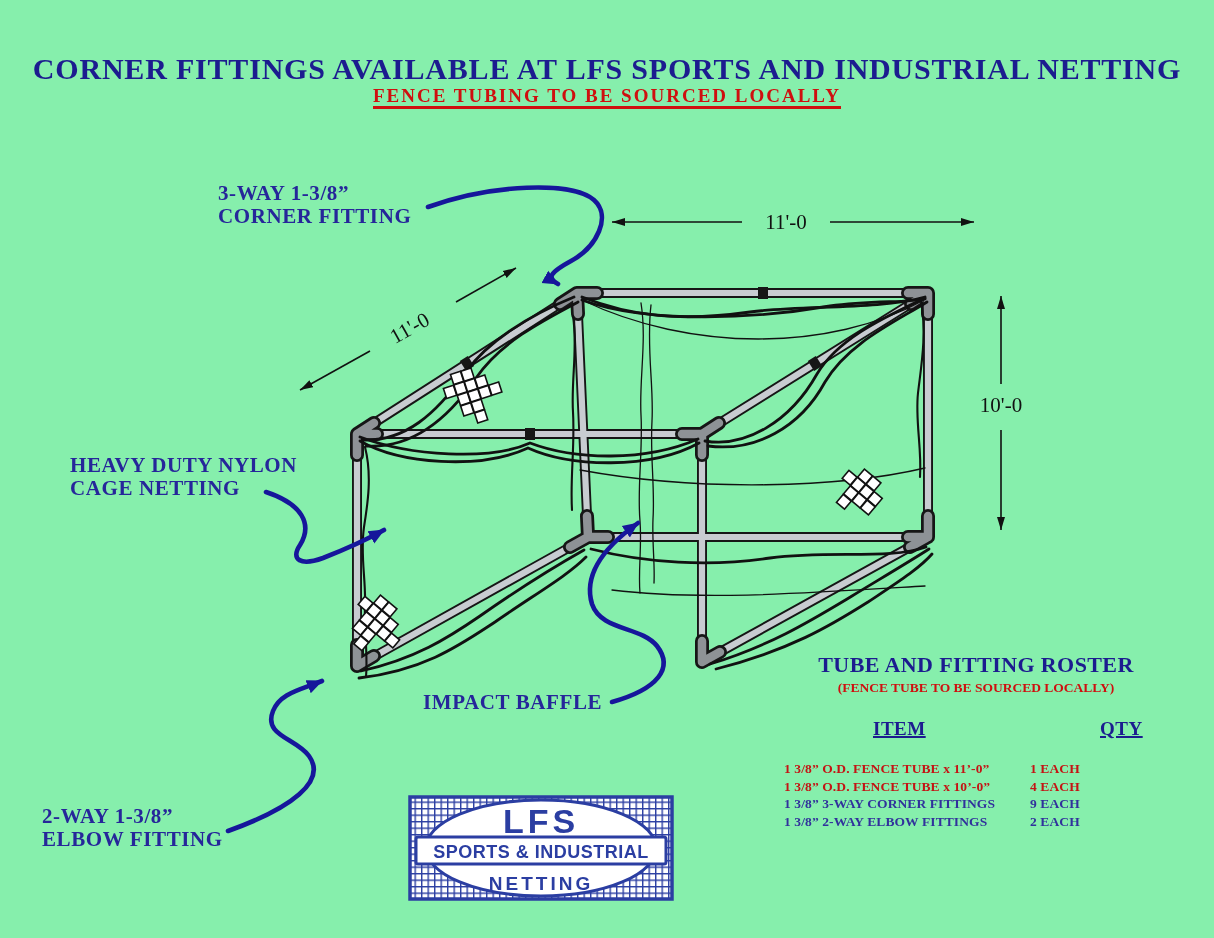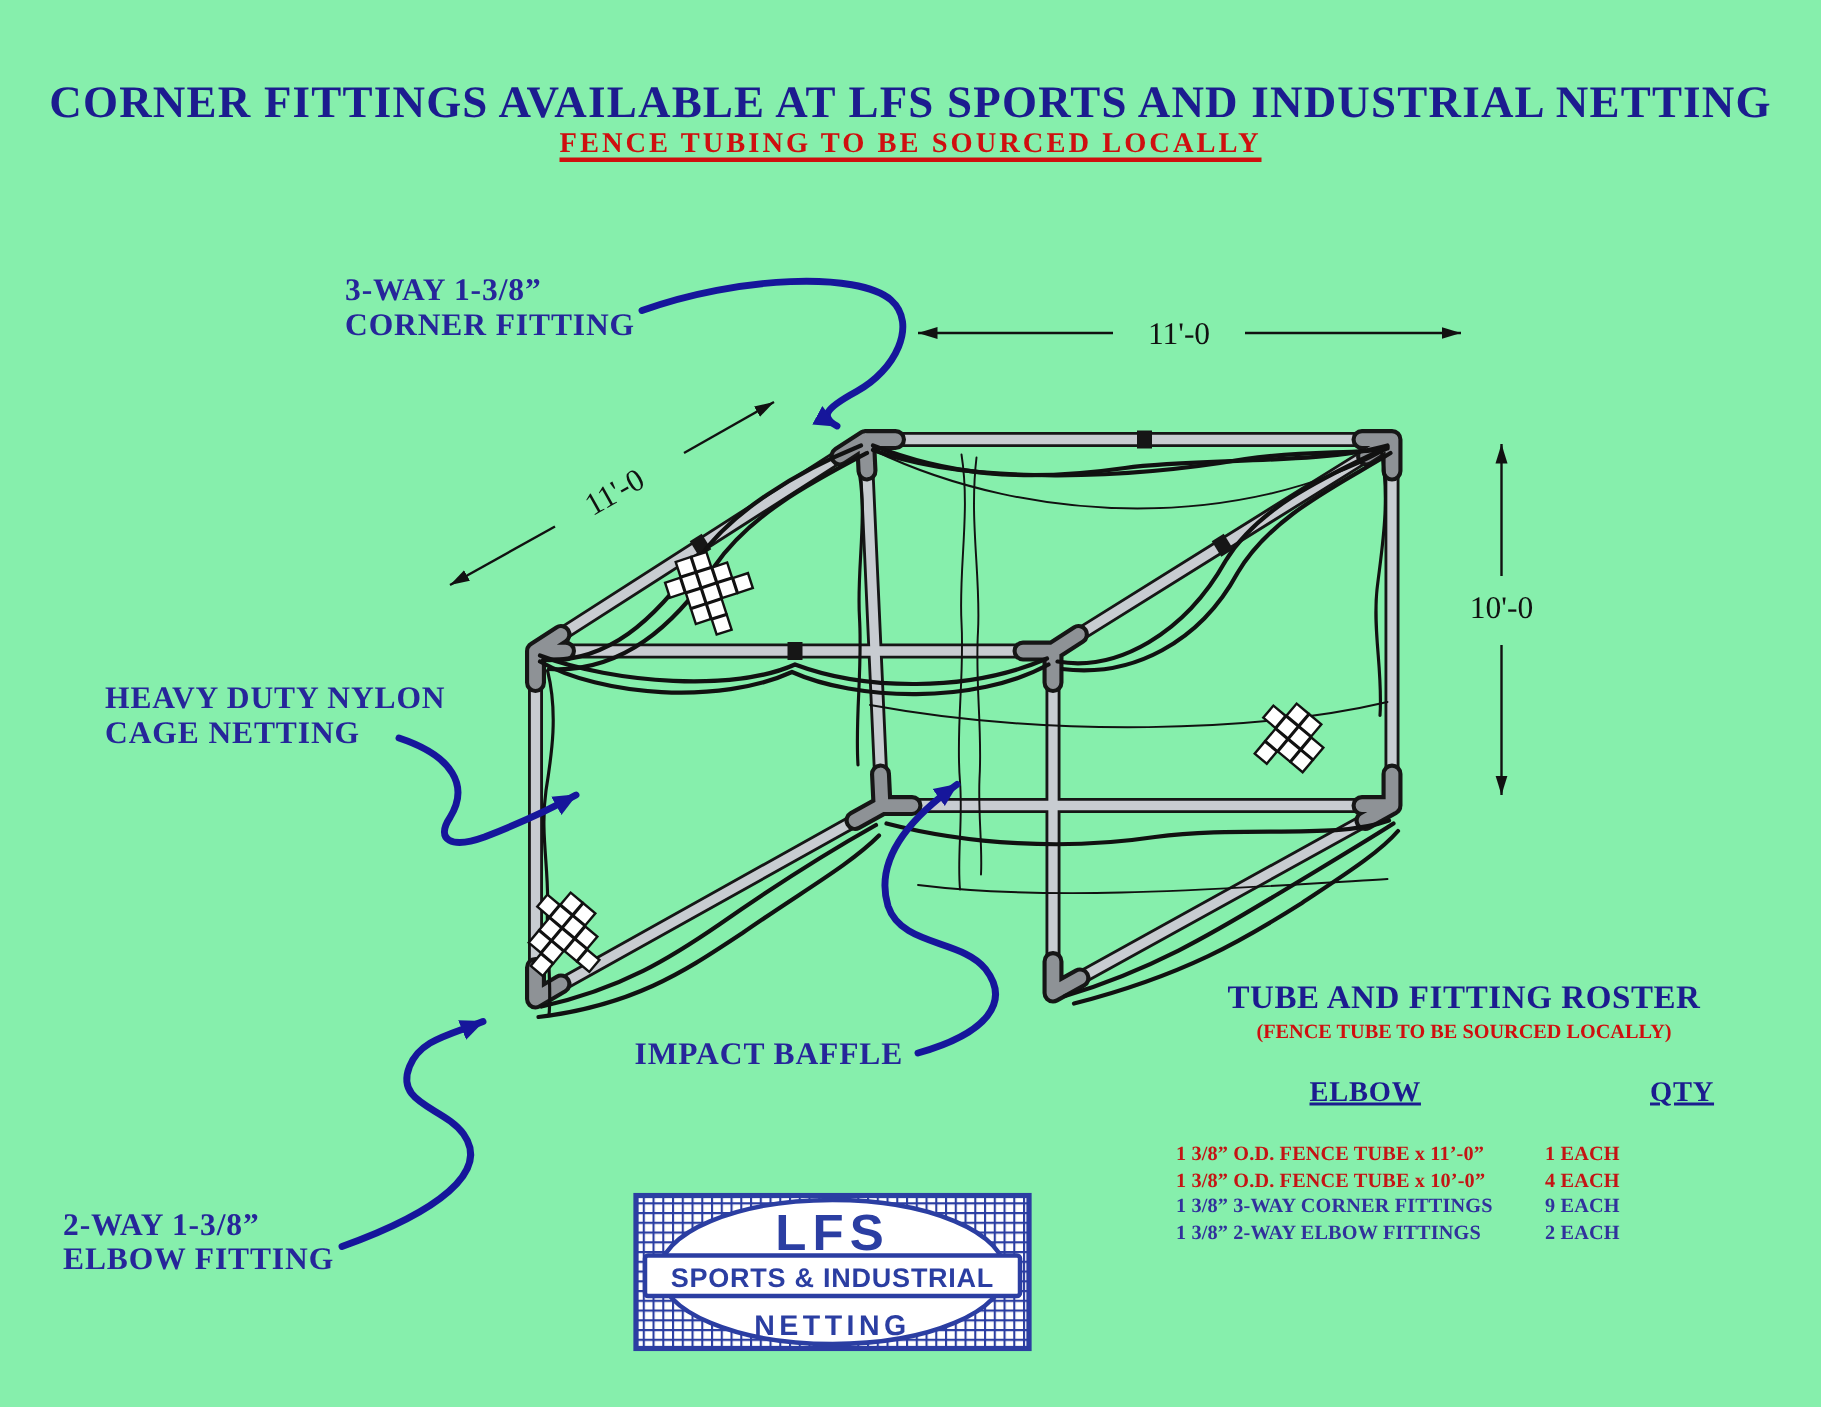--- a/index.html
+++ b/index.html
@@ -5,38 +5,38 @@
   html,body{margin:0;padding:0;background:#ffffff;}
   .page{position:relative;width:1214px;height:938px;background:#86efac;overflow:hidden;
         font-family:"Liberation Serif","DejaVu Serif",serif;}
   .page-title{position:absolute;left:0;right:0;top:52px;text-align:center;
         font-weight:700;font-size:30px;letter-spacing:0.8px;color:#1c1c8f;}
   .page-subtitle{position:absolute;left:0;right:0;top:85px;text-align:center;
         font-weight:700;font-size:19px;letter-spacing:2px;color:#cf0f0f;
         text-decoration:underline;text-decoration-thickness:3px;text-underline-offset:4px;}
   .scene{position:absolute;left:0;top:0;width:1214px;height:938px;}
   .callout{position:absolute;color:#26269a;font-weight:700;font-size:21px;line-height:23px;letter-spacing:0.6px;}
-  .co-corner{left:230px;top:182px;}
+  .co-corner{left:218px;top:182px;}
   .co-net{left:70px;top:454px;}
   .co-baffle{left:423px;top:691px;}
   .co-elbow{left:42px;top:805px;}
   .roster{position:absolute;left:778px;top:652px;width:396px;}
   .roster-title{text-align:center;font-weight:700;font-size:22px;color:#1c1c8f;letter-spacing:0.4px;}
   .roster-sub{text-align:center;font-weight:700;font-size:13.5px;color:#cf0f0f;margin-top:2px;
         text-decoration-thickness:2px;}
   .roster-heads{position:relative;height:26px;margin-top:22px;}
   .roster-heads span{position:absolute;font-weight:700;font-size:19px;color:#1c1c8f;
         text-decoration:underline;text-decoration-thickness:2px;letter-spacing:0.5px;}
   .head-item{left:95px;} .head-qty{left:322px;}
   .roster-rows{position:relative;margin-top:16px;}
   .roster-row{position:relative;height:17.5px;font-weight:700;font-size:13.5px;line-height:17.5px;letter-spacing:0.1px;}
   .roster-row .item{position:absolute;left:6px;white-space:nowrap;}
   .roster-row .qty{position:absolute;left:252px;white-space:nowrap;}
   .tone-red{color:#c41414;} .tone-navy{color:#31319c;}
-  .logo{position:absolute;left:422px;top:795px;width:266px;height:108px;}
+  .logo{position:absolute;left:408px;top:795px;width:266px;height:108px;}
 </style>
 </head>
 <body>
 
 <div class="page">
 
   <div class="page-title">CORNER FITTINGS AVAILABLE AT LFS SPORTS AND INDUSTRIAL NETTING</div>
   <div class="page-subtitle">FENCE TUBING TO BE SOURCED LOCALLY</div>
 
   <svg class="scene" viewBox="0 0 1214 938">
@@ -218,21 +218,21 @@
   <div class="callout co-baffle">IMPACT BAFFLE</div>
   <div class="callout co-elbow">
     <div>2-WAY 1-3/8”</div>
     <div>ELBOW FITTING</div>
   </div>
 
   <div class="roster">
     <div class="roster-title">TUBE AND FITTING ROSTER</div>
     <div class="roster-sub">(FENCE TUBE TO BE SOURCED LOCALLY)</div>
     <div class="roster-heads">
-      <span class="head-item">ELBOW</span>
+      <span class="head-item">ITEM</span>
       <span class="head-qty">QTY</span>
     </div>
     <div class="roster-rows">
       <div class="roster-row tone-red">
         <span class="item">1 3/8” O.D. FENCE TUBE x 11’-0”</span>
         <span class="qty">1 EACH</span>
       </div>
       <div class="roster-row tone-red">
         <span class="item">1 3/8” O.D. FENCE TUBE x 10’-0”</span>
         <span class="qty">4 EACH</span>

